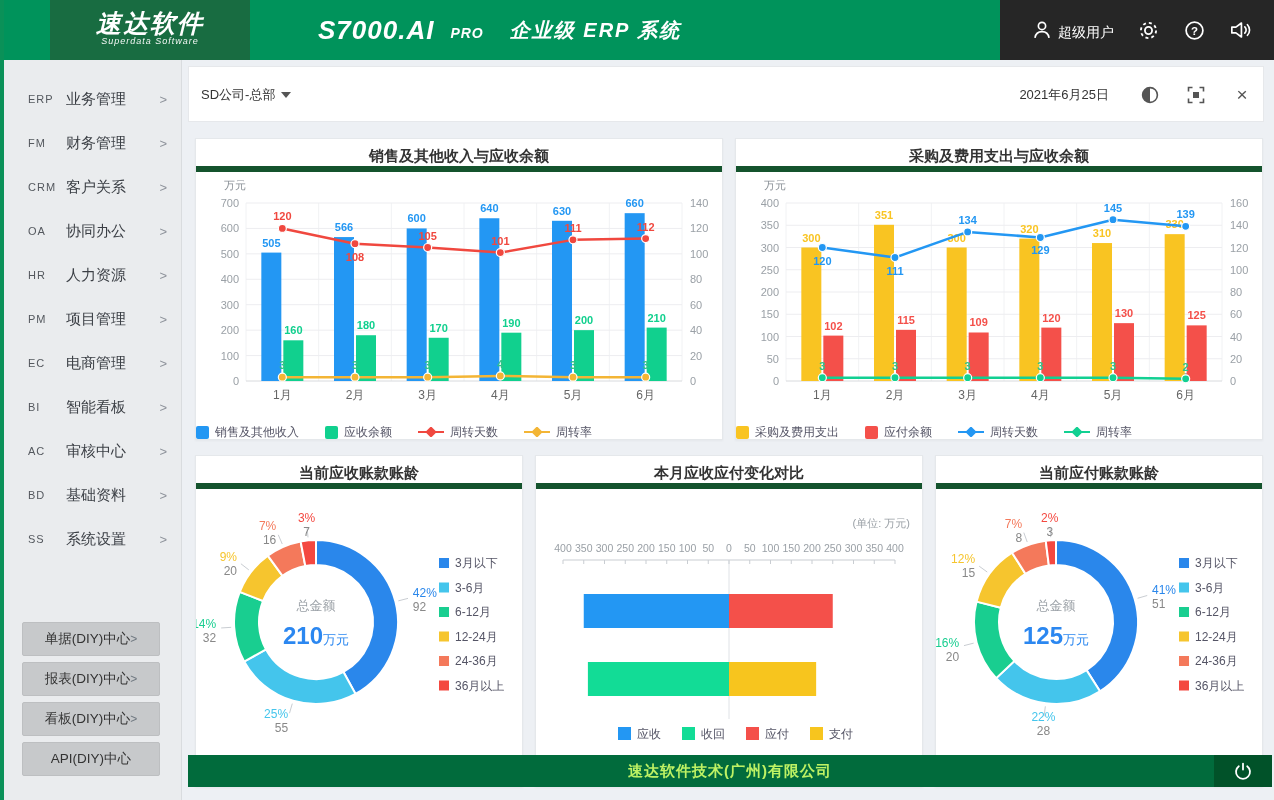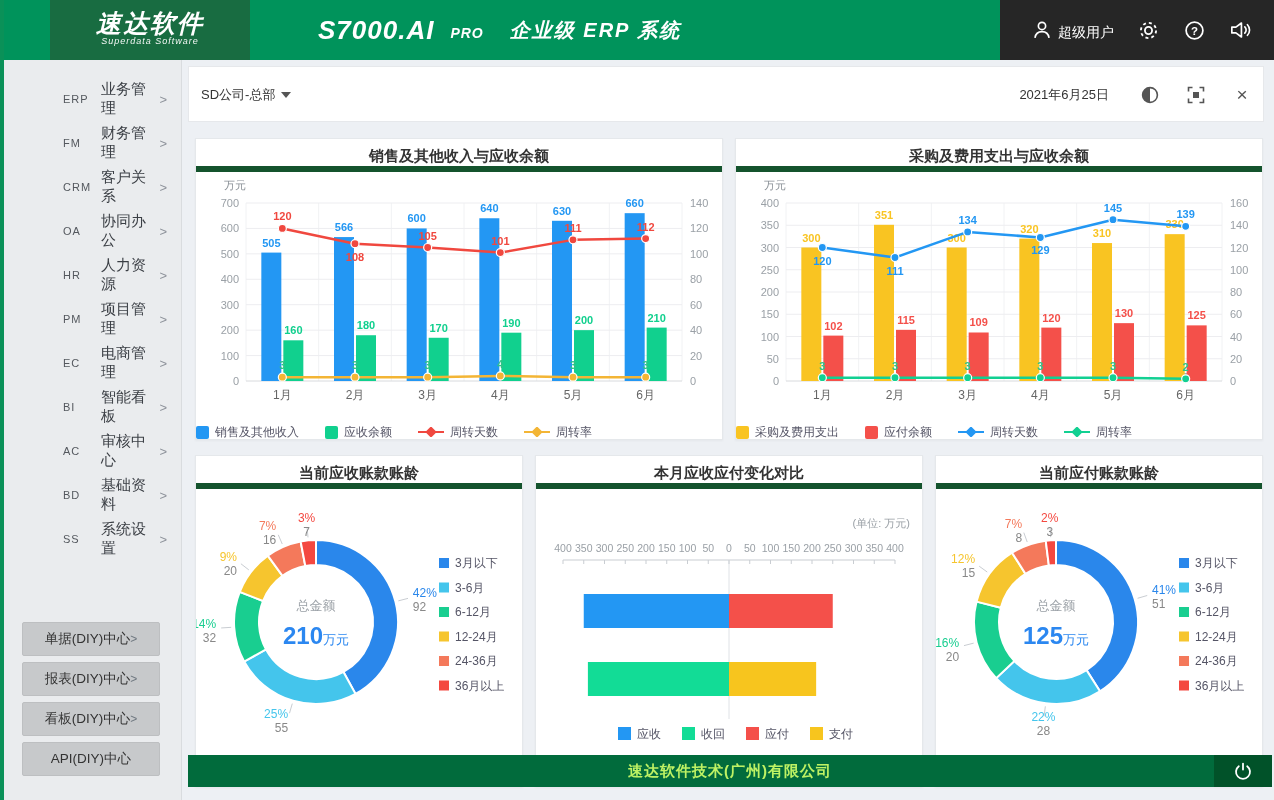--- a/index.html
+++ b/index.html
@@ -15,21 +15,21 @@
   .product { position:absolute; left:318px; top:0; height:60px; display:flex; align-items:center; color:#fff; font-style:italic; font-weight:bold; }
   .product .p-name { font-size:26px; letter-spacing:1px; }
   .product .p-edition { font-size:14px; margin-left:16px; margin-top:6px; letter-spacing:1px; }
   .product .p-suffix { font-size:20px; margin-left:26px; letter-spacing:2px; }
   .header-right { position:absolute; right:0; top:0; width:274px; height:60px; background:#262626; display:flex; align-items:center; justify-content:flex-end; gap:22px; padding-right:22px; color:#fff; }
   .user-chip { display:flex; align-items:flex-end; gap:4px; cursor:pointer; }
   .user-name { font-size:14px; }
   .hicon { width:24px; height:24px; display:flex; align-items:center; justify-content:center; cursor:pointer; }
 
   
-  .sidebar { position:absolute; left:4px; top:60px; width:178px; height:740px; background:#EAECEE; border-right:1px solid #D9DCDF; padding-top:17px;padding-left:35px; }
+  .sidebar { position:absolute; left:4px; top:60px; width:178px; height:740px; background:#EAECEE; border-right:1px solid #D9DCDF; padding-top:17px; }
   .side-item { height:44px; display:flex; align-items:center; padding:0 14px 0 24px; cursor:pointer; color:#3B3F45; }
   .side-item .abbr { width:34px; font-size:11px; color:#54585E; letter-spacing:1px; }
   .side-item .lbl { flex:1; font-size:15px; margin-left:4px; }
   .side-item .chev { color:#8E939B; font-size:13px; }
   .diy-group { position:absolute; left:18px; top:562px; width:138px; }
   .diy-btn { width:138px; height:34px; margin-bottom:6px; background:#C7C9CB; border:1px solid #BDBFC1; border-radius:2px; display:flex; align-items:center; justify-content:center; gap:0; font-size:13.5px; color:#333; cursor:pointer; }
   .diy-btn .chev { color:#6F7880; font-size:12px; }
 
   
   .content-header { position:absolute; left:188px; top:66px; width:1076px; height:56px; background:#fff; border:1px solid #E6E8EB; display:flex; align-items:center; }

